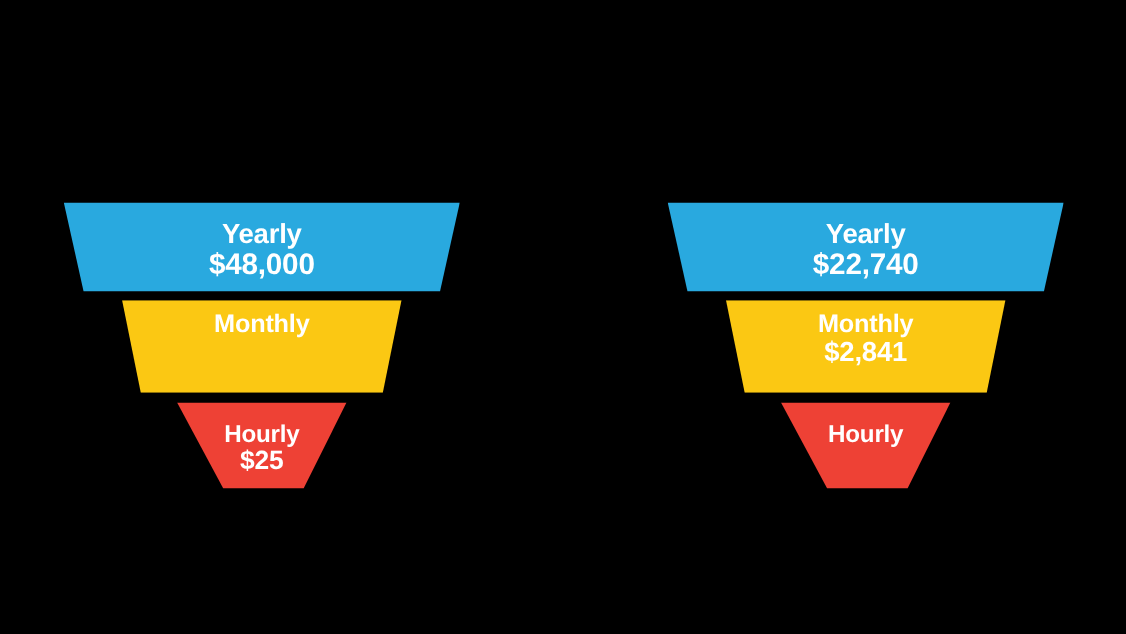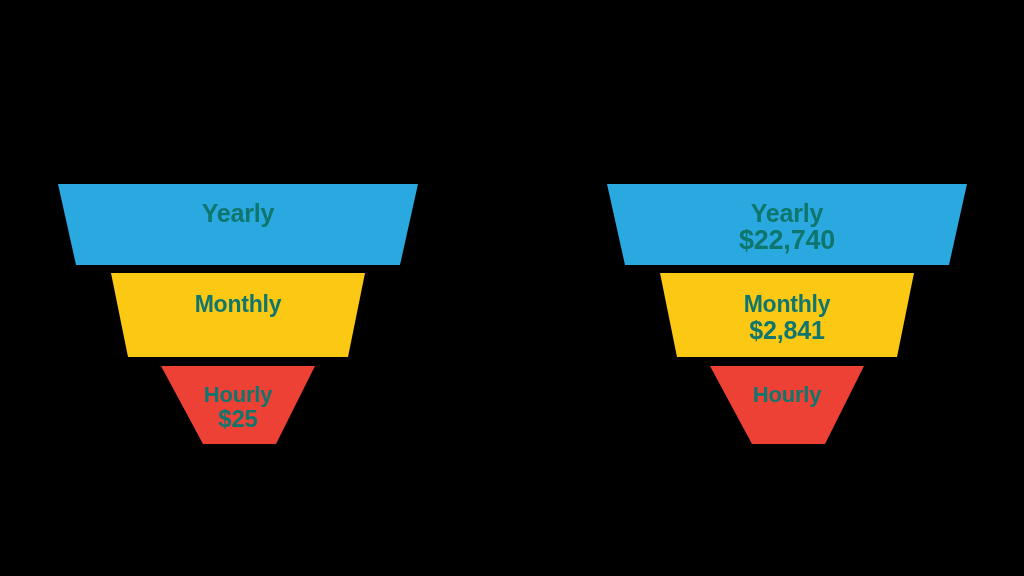--- a/index.html
+++ b/index.html
@@ -44,30 +44,30 @@
   
   .band-yearly  { top: 0px;   height: 81px; }
   .band-monthly { top: 89px;  height: 84px; }
   .band-hourly  { top: 182px; height: 78px; }
 
   .band-label {
     position: absolute;
     left: 0;
     width: 100%;
     text-align: center;
-    color: #0f766e;
+    color: #ffffff;
     font-family: "Liberation Sans", sans-serif;
     font-weight: bold;
     line-height: 1.04;
     letter-spacing: -0.2px;
     pointer-events: none;
     -webkit-font-smoothing: antialiased;
   }
   .band-yearly .band-label  { top: 16px; font-size: 25px; }
-  .band-monthly .band-label { top: 20px; font-size: 23px; text-align: center; }
+  .band-monthly .band-label { top: 10px; font-size: 23px; text-align: center; }
   .band-hourly .band-label  { top: 18px; font-size: 22px; }
 
   .band-label .tier {
     display: block;
   }
   .band-label .amount {
     display: block;
   }
   .band-yearly .band-label .amount  { font-size: 27px; }
   .band-monthly .band-label .amount { font-size: 25px; }
@@ -79,20 +79,21 @@
 <div id="stage">
 
   <div class="funnel" id="funnel-left">
 
     <div class="band band-yearly">
       <svg class="band-shape" viewBox="0 0 360 81" preserveAspectRatio="none">
         <polygon points="0,0 360,0 342,81 18,81" fill="#29a9df"></polygon>
       </svg>
       <div class="band-label">
         <span class="tier">Yearly</span>
+        <span class="amount">$48,000</span>
       </div>
     </div>
 
     <div class="band band-monthly">
       <svg class="band-shape" viewBox="0 0 360 84" preserveAspectRatio="none">
         <polygon points="53,0 307,0 290,84 70,84" fill="#fbc813"></polygon>
       </svg>
       <div class="band-label">
         <span class="tier">Monthly</span>
       </div>

